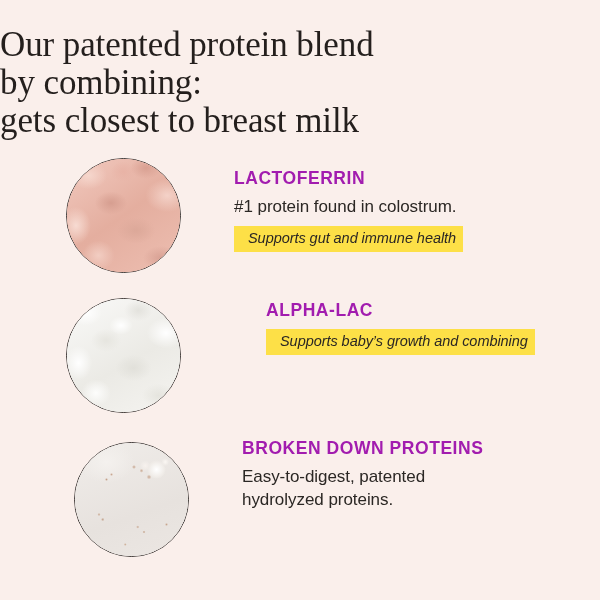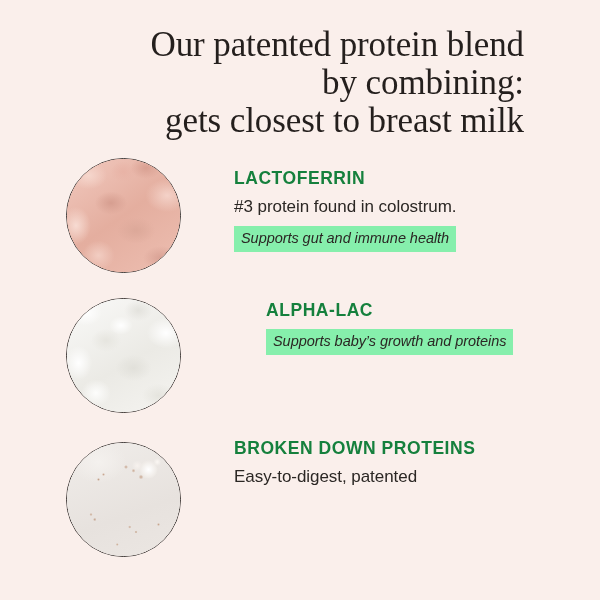--- a/index.html
+++ b/index.html
@@ -21,21 +21,21 @@
     height: 600px;
     box-sizing: border-box;
   }
 
   
   .headline {
     position: absolute;
     top: 26px;
     left: 0;
     width: 524px;
-    text-align: right;
+    text-align: left;
     font-family: "Liberation Serif", "DejaVu Serif", serif;
     font-size: 35px;
     line-height: 38px;
     color: #241f1d;
     letter-spacing: -0.1px;
   }
   .headline .hl-line {
     display: block;
     white-space: nowrap;
   }
@@ -44,21 +44,21 @@
   .rows {
     position: absolute;
     top: 156px;
     left: 0;
     width: 600px;
   }
   .row {
     position: relative;
     height: 140px;
   }
-  .row.row-3 { height: 145px; }
+  .row.row-3 { height: 145px; margin-left: 8px; }
 
   
   .circle-wrap {
     position: absolute;
     left: 66px;
     top: 2px;
     width: 115px;
     height: 115px;
   }
   .row-3 .circle-wrap { top: 6px; }
@@ -139,43 +139,43 @@
     width: 340px;
   }
   .row-1 .txt { top: 12px; }
   .row-2 .txt { top: 4px; margin-left: 32px; }
   .row-3 .txt { top: 2px; }
 
   .item-title {
     font-size: 17.5px;
     font-weight: bold;
     letter-spacing: 0.55px;
-    color: #15803d;
+    color: #a21caf;
     line-height: 21px;
     white-space: nowrap;
   }
   .item-desc {
     font-size: 17px;
     color: #2b2724;
     line-height: 23px;
     margin-top: 6px;
     letter-spacing: -0.05px;
   }
   .tag-line {
     margin-top: 8px;
   }
   .tag {
     display: inline-block;
-    background: #86efac;
+    background: #fde047;
     font-size: 14.5px;
     font-style: italic;
     font-weight: normal;
     color: #2b2724;
     line-height: 17px;
-    padding: 4px 7px 5px 7px;
+    padding: 4px 7px 5px 14px;
     letter-spacing: -0.05px;
     white-space: nowrap;
   }
 </style>
 </head>
 <body>
 
 <div id="infographic">
 
   <div class="headline">
@@ -187,49 +187,50 @@
   <div class="rows">
 
     <div class="row row-1">
       <div class="circle-wrap">
         <div class="circle">
           <div class="tex tex-pink"></div>
         </div>
       </div>
       <div class="txt">
         <div class="item-title">LACTOFERRIN</div>
-        <div class="item-desc">#3 protein found in colostrum.</div>
+        <div class="item-desc">#1 protein found in colostrum.</div>
         <div class="tag-line">
           <span class="tag">Supports gut and immune health</span>
         </div>
       </div>
     </div>
 
     <div class="row row-2">
       <div class="circle-wrap">
         <div class="circle">
           <div class="tex tex-white"></div>
         </div>
       </div>
       <div class="txt">
         <div class="item-title">ALPHA-LAC</div>
         <div class="tag-line">
-          <span class="tag">Supports baby’s growth and proteins</span>
+          <span class="tag">Supports baby’s growth and combining</span>
         </div>
       </div>
     </div>
 
     <div class="row row-3">
       <div class="circle-wrap">
         <div class="circle">
           <div class="tex tex-milk"></div>
         </div>
       </div>
       <div class="txt">
         <div class="item-title">BROKEN DOWN PROTEINS</div>
         <div class="item-desc">
           <span>Easy-to-digest, patented</span><br>
+          <span>hydrolyzed proteins.</span>
         </div>
       </div>
     </div>
 
   </div>
 </div>
 
 </body></html>

